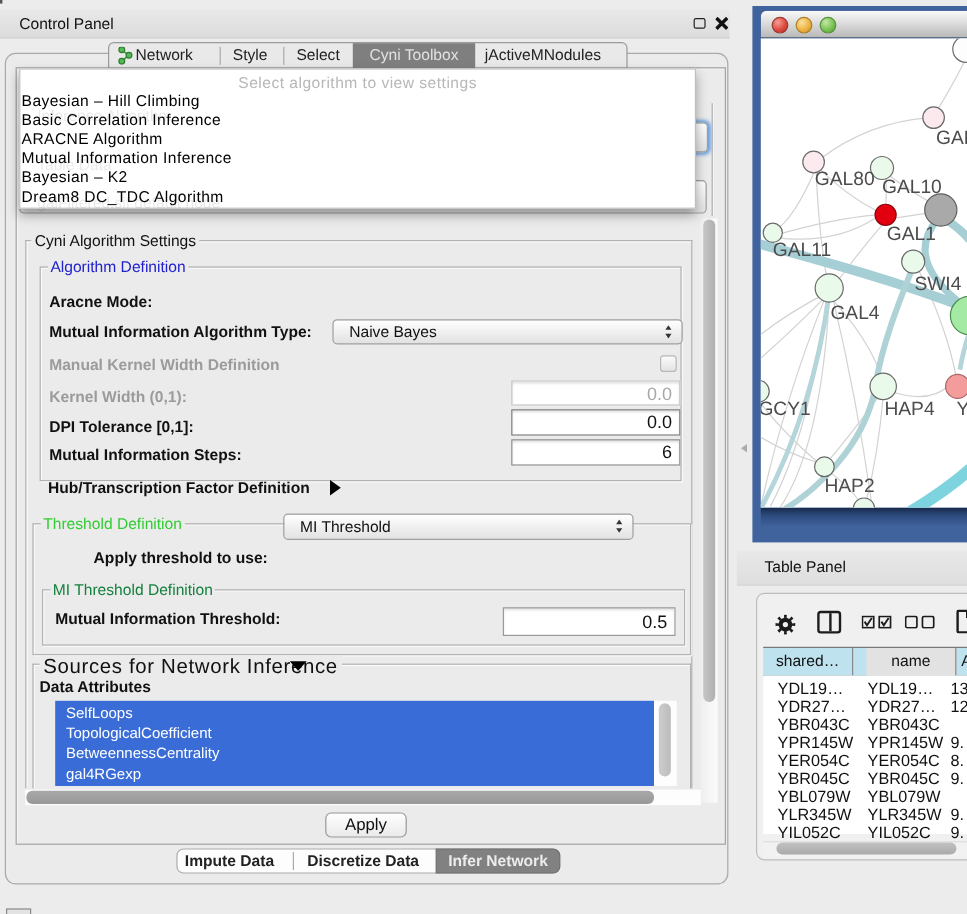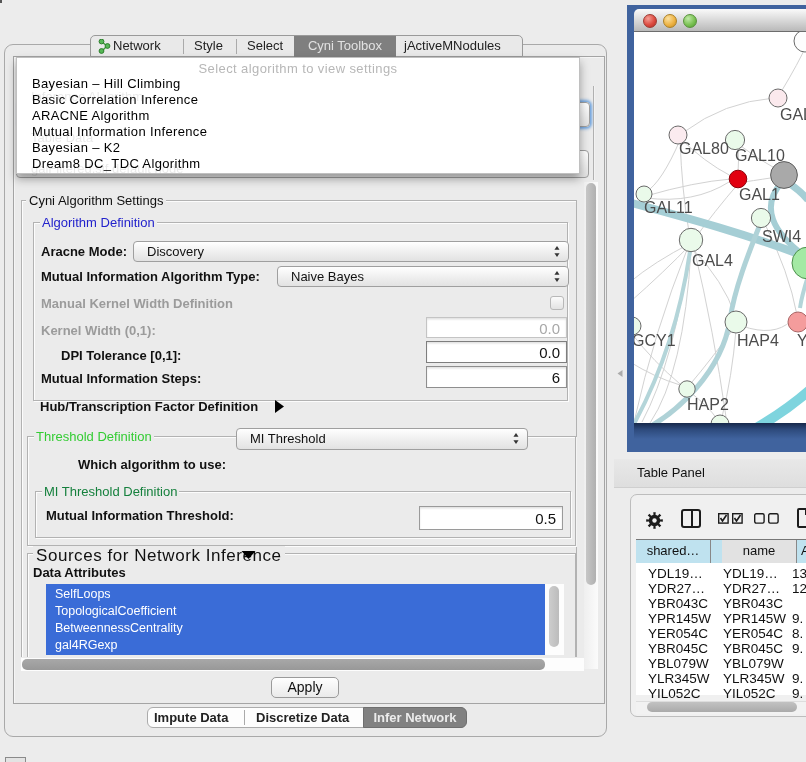--- a/index.html
+++ b/index.html
@@ -29,21 +29,21 @@
 .field .v{position:absolute;right:6px;top:2px;}
 .rowlbl{position:absolute;font-size:13px;font-weight:bold;color:#111;white-space:nowrap;}
 .dis{color:#9b9b9b !important;}
 
 .sbv{position:absolute;background:#fdfdfd;}
 .thumbv{position:absolute;border-radius:5px;background:linear-gradient(90deg,#c6c6c6,#b0b0b0);}
 .thumbh{position:absolute;border-radius:5px;background:linear-gradient(#a8a8a8,#989898);}
 
 #popup{left:16px;top:57px;width:562px;height:115px;background:#fff;border:1px solid #c0c0c0;box-shadow:0 5px 9px rgba(0,0,0,.34);font-size:13px;color:#000;}
 #popup .ghost{position:absolute;left:0;right:0;top:0;text-align:center;color:#b7b7b7;letter-spacing:0.4px;}
-#popup .it{position:absolute;left:1px;white-space:nowrap;letter-spacing:0.35px;margin-left:14px;}
+#popup .it{position:absolute;left:1px;white-space:nowrap;letter-spacing:0.35px;}
 
 #netwin{left:627px;top:5px;width:179px;height:447px;background:#40639e;}
 #mactb{position:absolute;left:7px;top:4px;right:0;height:22px;background:linear-gradient(#fafafa,#c6c6c6 80%,#b9b9b9);border-bottom:1px solid #6d6d6d;border-top-left-radius:5px;}
 .light{position:absolute;top:5px;width:12px;height:12px;border-radius:50%;}
 #canvas{position:absolute;left:7px;top:27px;right:0;height:391px;background:#fff;}
 
 #tpbar{left:614px;top:459px;width:192px;height:28px;background:linear-gradient(#e8e8e8,#dedede);border-bottom:1px solid #cfcfcf;}
 #tpbar .t{position:absolute;left:23px;top:6px;font-size:13px;color:#111;}
 #tbox{left:630px;top:494px;width:200px;height:221px;background:#f0f0f0;border:1px solid #bdbdbd;border-radius:7px;}
 #thead{position:absolute;left:5px;top:44px;width:195px;height:23px;background:#bfe2ef;border-top:1px solid #777;border-bottom:1px solid #888;font-size:13px;color:#111;}
@@ -54,20 +54,27 @@
 .c3{position:absolute;left:156px;}
 
 #segs{left:147px;top:707px;width:317px;height:19px;background:#fdfdfd;border:1px solid #ababab;border-radius:6px;font-size:13px;font-weight:bold;color:#222;}
 #segsel{position:absolute;top:-1px;height:19px;background:#818181;border:1px solid #6f6f6f;border-radius:0 6px 6px 0;color:#ececec;text-align:center;line-height:19px;font-weight:bold;font-size:13px;}
 </style>
 </head>
 <body>
 <div id="page">
 <div class="abs" style="left:0;top:0;width:2px;height:3px;background:#555;"></div>
 
+<div id="cptitle" class="abs">
+      <div class="t">Control Panel</div>
+  <div class="abs" style="left:578px;top:7px;width:8px;height:7px;border:1.5px solid #222;border-radius:2px;"></div>
+  <svg class="abs" style="left:596px;top:6px;" width="11" height="11" viewBox="0 0 11 11">
+        <path d="M1 1 L10 10 M10 1 L1 10" stroke="#111" stroke-width="2.8"></path>
+      </svg>
+</div>
 <div id="outer" class="abs"></div>
 <div id="inner" class="abs"></div>
 <div id="tabs" class="abs">
   <span style="left:22px;">Network</span>
   <span class="sep" style="left:92px;"></span>
   <span style="left:103px;">Style</span>
   <span class="sep" style="left:145px;"></span>
   <span style="left:156px;">Select</span>
   <span class="sel" style="left:203px;width:102px;height:32px;">Cyni Toolbox</span>
   <span style="left:313px;">jActiveMNodules</span>
@@ -85,58 +92,51 @@
 
 <div class="abs" style="left:593px;top:86px;width:1px;height:94px;background:#b0b0b0;box-shadow:1px 0 0 #f2f2f2;"></div>
 
 <div class="abs" style="left:21px;top:200px;width:554px;height:456px;border:1px solid #b2b2b2;border-bottom:none;box-shadow:inset 1px 1px 0 rgba(255,255,255,.85);"></div>
 <div class="abs" style="left:26px;top:193px;background:#ebebeb;padding:0 3px;font-size:13px;color:#111;">Cyni Algorithm Settings</div>
 
 <div class="grp" style="left:33px;top:222px;width:533px;height:177px;">
   <div class="lbl" style="color:#2222cc;">Algorithm Definition</div>
 </div>
 <div class="rowlbl" style="left:41px;top:244px;">Aracne Mode:</div>
-<div class="combo" style="left:133px;top:241px;width:434px;height:19px;">
-  <div class="tx">Discovery</div>
-  <svg class="ar" viewBox="0 0 7 13">
-        <path d="M3.5 0 L6.5 4.5 L0.5 4.5 Z" fill="#333"></path>
-        <path d="M3.5 13 L6.5 8.5 L0.5 8.5 Z" fill="#333"></path>
-      </svg>
-</div>
 <div class="rowlbl" style="left:41px;top:269px;">Mutual Information Algorithm Type:</div>
 <div class="combo" style="left:277px;top:266px;width:290px;height:19px;">
   <div class="tx">Naive Bayes</div>
   <svg class="ar" viewBox="0 0 7 13">
         <path d="M3.5 0 L6.5 4.5 L0.5 4.5 Z" fill="#333"></path>
         <path d="M3.5 13 L6.5 8.5 L0.5 8.5 Z" fill="#333"></path>
       </svg>
 </div>
 <div class="rowlbl dis" style="left:41px;top:296px;">Manual Kernel Width Definition</div>
 <div class="abs" style="left:550px;top:296px;width:12px;height:12px;border:1px solid #b8b8b8;border-radius:3px;background:linear-gradient(#fbfbfb,#e3e3e3);"></div>
 <div class="rowlbl dis" style="left:41px;top:323px;">Kernel Width (0,1):</div>
 <div class="field" style="left:426px;top:317px;width:139px;height:19px;border-color:#c4c4c4;">
       <span class="v" style="color:#a8a8a8;">0.0</span>
     </div>
-<div class="rowlbl" style="left:41px;top:348px;margin-left:20px;">DPI Tolerance [0,1]:</div>
+<div class="rowlbl" style="left:41px;top:348px;">DPI Tolerance [0,1]:</div>
 <div class="field" style="left:426px;top:341px;width:139px;height:20px;border-color:#7e7e7e;">
       <span class="v">0.0</span>
     </div>
 <div class="rowlbl" style="left:41px;top:371px;">Mutual Information Steps:</div>
 <div class="field" style="left:426px;top:366px;width:139px;height:20px;border-color:#8e8e8e;">
       <span class="v">6</span>
     </div>
 <div class="rowlbl" style="left:40px;top:399px;">Hub/Transcription Factor Definition</div>
 <svg class="abs" style="left:274px;top:399px;" width="11" height="15" viewBox="0 0 11 15">
       <path d="M1 1 L10 7.5 L1 14 Z" fill="#000"></path>
     </svg>
 
 <div class="grp" style="left:27px;top:436px;width:547px;height:108px;">
   <div class="lbl" style="color:#33cc33;">Threshold Definition</div>
 </div>
-<div class="rowlbl" style="left:78px;top:457px;">Which algorithm to use:</div>
+<div class="rowlbl" style="left:78px;top:457px;">Apply threshold to use:</div>
 <div class="combo" style="left:236px;top:428px;width:290px;height:20px;">
   <div class="tx">MI Threshold</div>
   <svg class="ar" viewBox="0 0 7 13">
         <path d="M3.5 0 L6.5 4.5 L0.5 4.5 Z" fill="#333"></path>
         <path d="M3.5 13 L6.5 8.5 L0.5 8.5 Z" fill="#333"></path>
       </svg>
 </div>
 <div class="grp" style="left:35px;top:491px;width:534px;height:45px;">
   <div class="lbl" style="color:#15803d;">MI Threshold Definition</div>
 </div>

